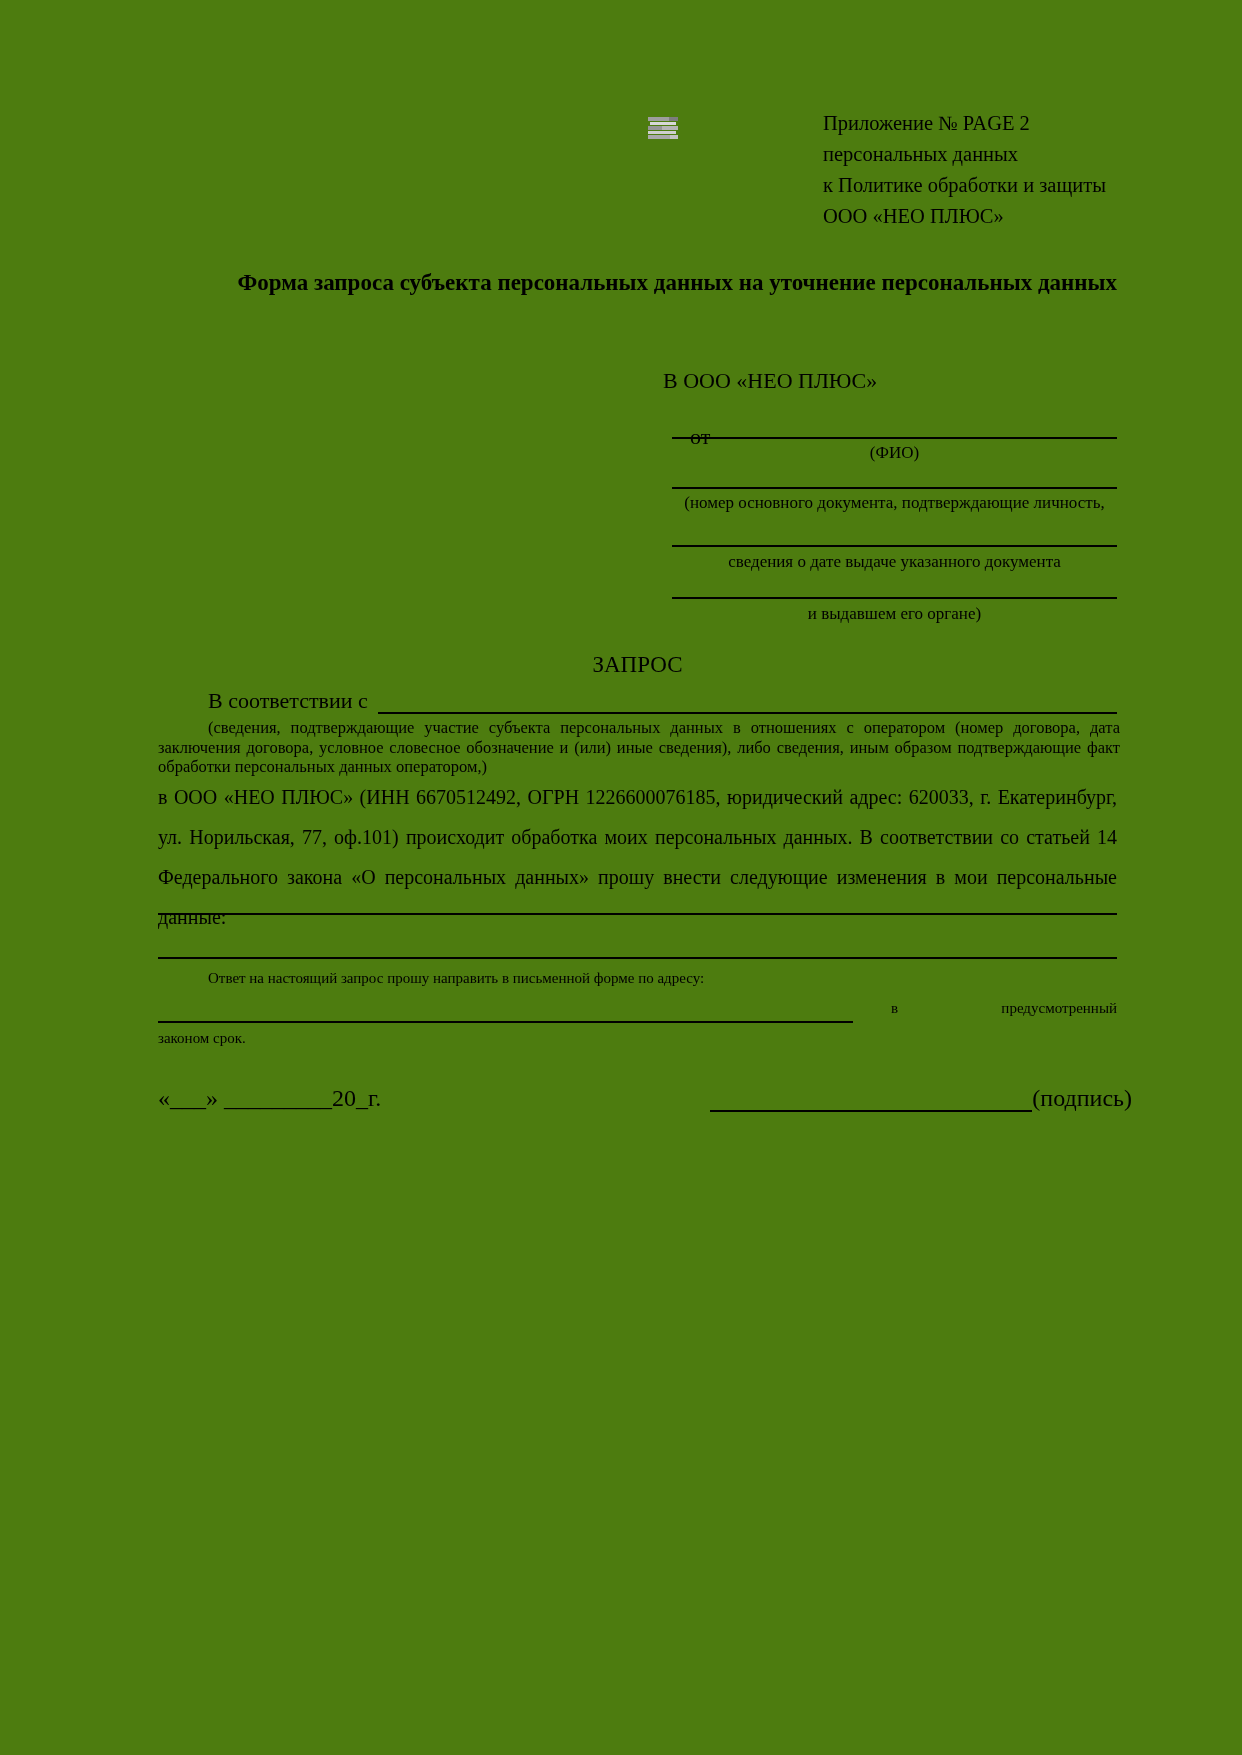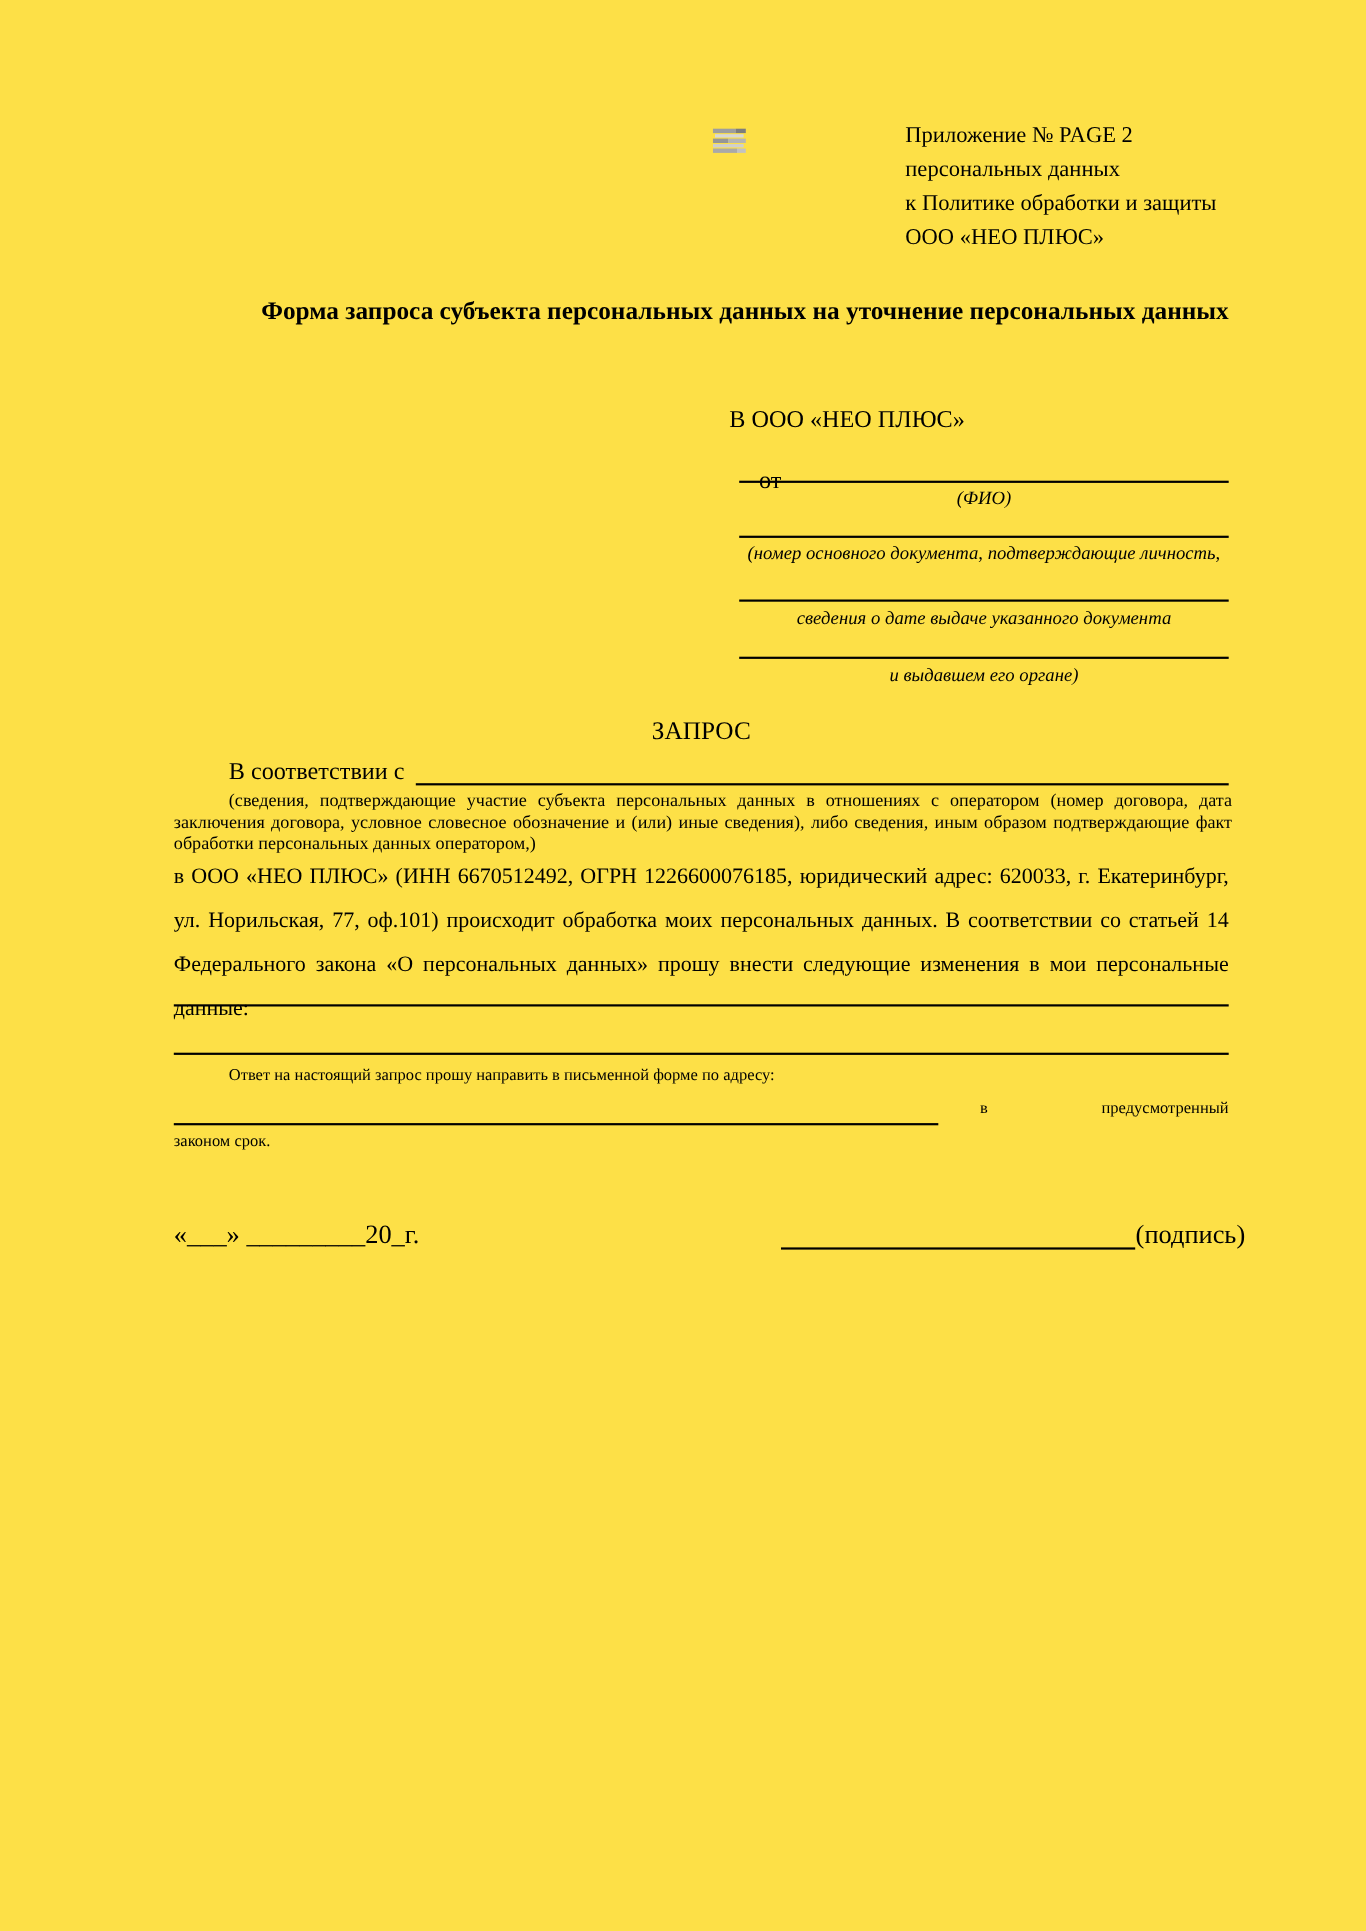--- a/index.html
+++ b/index.html
@@ -1,37 +1,37 @@
 <!DOCTYPE html>
 <html><head>
 <meta charset="utf-8">
 <style>
   html,body{margin:0;padding:0;background:#ffffff;}
   .page{
     position:relative;
     width:1242px;
     height:1755px;
-    background:#fde047;
+    background:#4d7c0f;
     color:#000;
     font-family:"Liberation Serif", serif;
     overflow:hidden;
   }
   
   .artifact{position:absolute;left:648px;top:116px;width:33px;height:26px;}
   
   .appendix{position:absolute;left:823px;top:108px;width:300px;font-size:20.5px;line-height:31px;white-space:nowrap;}
   
   .title-wrap{position:absolute;left:158px;top:266px;width:959px;text-align:right;}
   .title-inner{display:inline-block;max-width:880px;font-size:23px;font-weight:bold;line-height:33px;}
   
   .addr-to{position:absolute;left:663px;top:368px;font-size:22px;white-space:nowrap;}
   .addr-from{position:absolute;left:690px;top:424px;font-size:22px;}
   
   .f-line{position:absolute;left:672px;width:445px;border-top:2.5px solid #000;height:0;}
-  .f-cap{position:absolute;left:672px;width:445px;text-align:center;font-size:17px;white-space:nowrap;font-style:italic;}
+  .f-cap{position:absolute;left:672px;width:445px;text-align:center;font-size:17px;white-space:nowrap;}
   .f1{top:437px;} .c1{top:443px;}
   .f2{top:487px;} .c2{top:493px;}
   .f3{top:545px;} .c3{top:552px;}
   .f4{top:597px;} .c4{top:604px;}
   
   .req-heading{position:absolute;left:158px;top:652px;width:959px;text-align:center;font-size:23px;}
   
   .intro-row{position:absolute;left:158px;top:688px;width:959px;display:flex;align-items:flex-end;font-size:22px;}
   .intro-label{padding-left:50px;margin-right:10px;white-space:nowrap;}
   .intro-blank{flex:1;height:24px;border-bottom:2.5px solid #000;}
@@ -47,21 +47,21 @@
   .resp-line1{text-indent:50px;}
   .resp-row{display:flex;align-items:flex-end;}
   .resp-blank{width:695px;height:22px;border-bottom:2.5px solid #000;flex:none;}
   .resp-tail{flex:1;padding-left:38px;text-align:justify;text-align-last:justify;white-space:nowrap;display:block;}
   .resp-tail::after{content:"";display:inline-block;width:100%;}
   .resp-tail .w1{float:left;}
   .resp-tail .w2{float:right;}
   
   .sig-row{position:absolute;left:158px;top:1085px;width:974px;display:flex;justify-content:space-between;align-items:flex-end;font-size:24px;}
   .date-text{white-space:nowrap;}
-  .sig-group{display:flex;align-items:center;margin-top:25px;}
+  .sig-group{display:flex;align-items:flex-end;}
   .sig-line{width:322px;height:22px;border-bottom:2.5px solid #000;}
   .sig-caption{white-space:nowrap;}
 </style>
 </head>
 <body>
 
 <div class="page">
 
   <div class="artifact">
     <svg width="33" height="26" viewBox="0 0 33 26" xmlns="http://www.w3.org/2000/svg">

